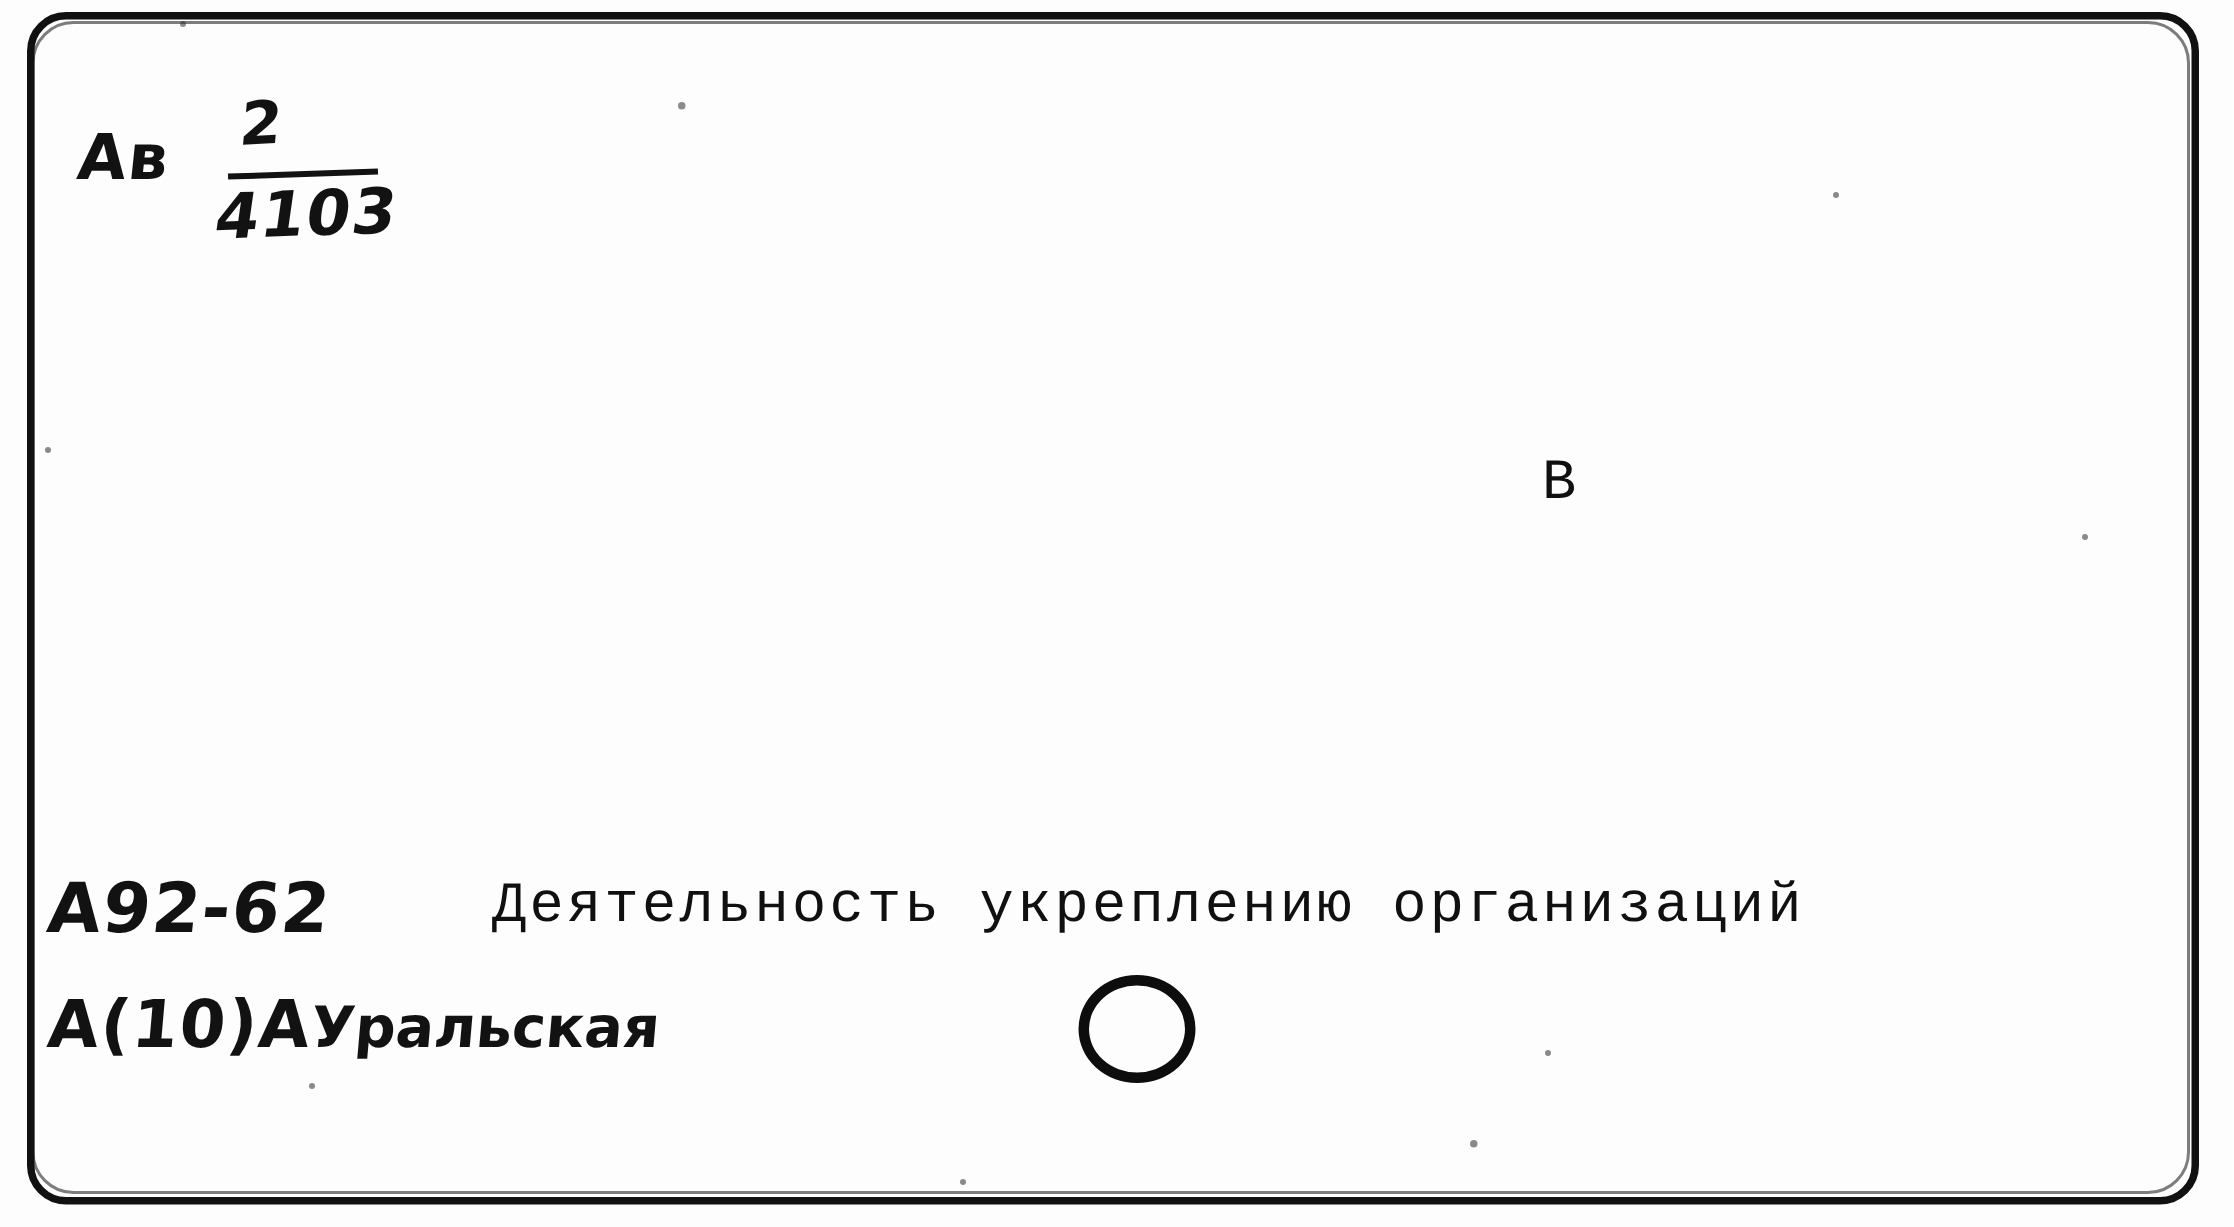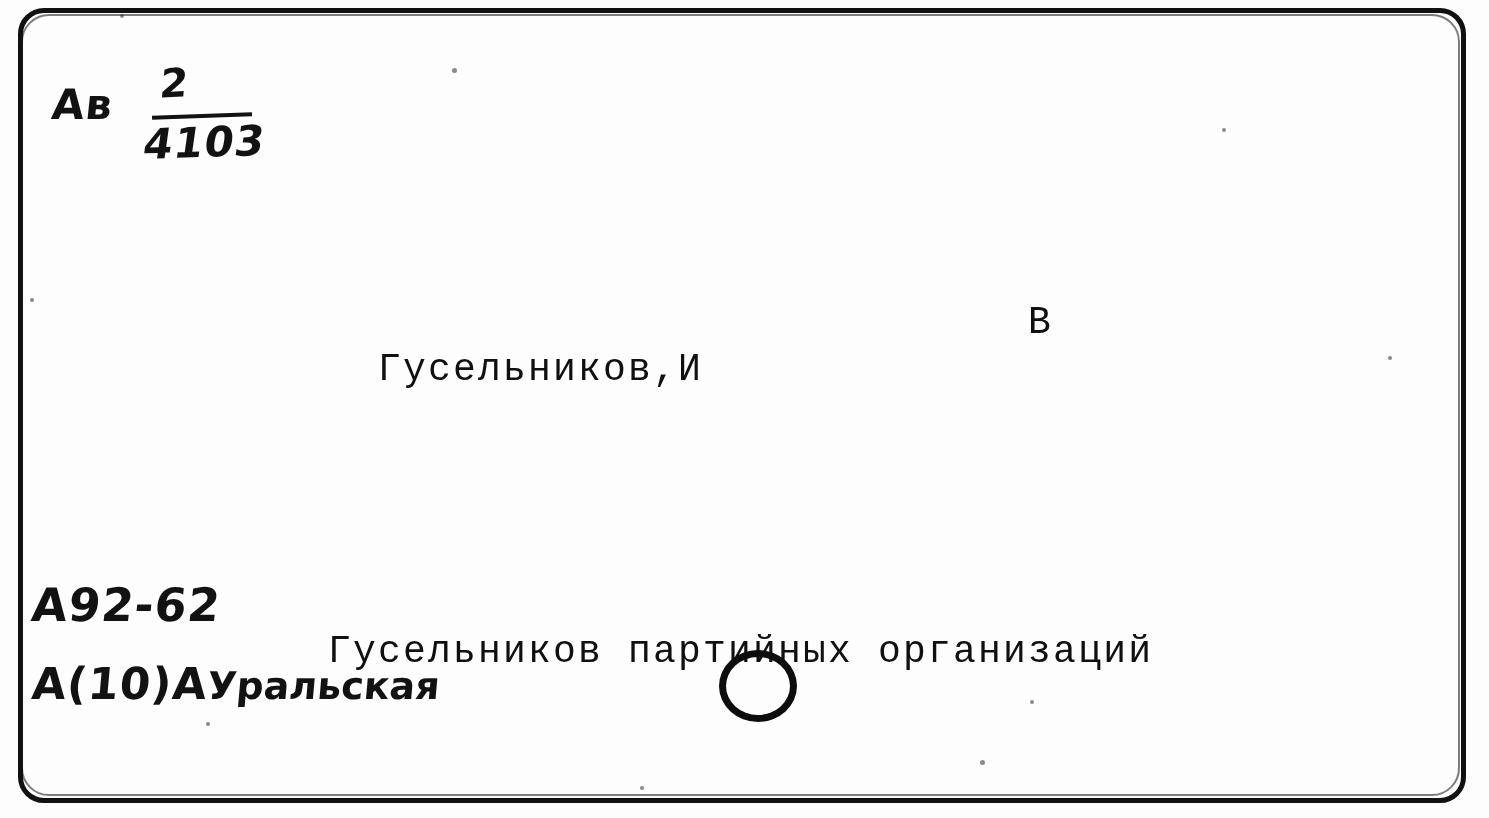--- a/index.html
+++ b/index.html
@@ -165,25 +165,24 @@
   <div id="shelfmark-top" class="hand">
     <span class="sm-prefix">Ав</span>
     <span class="sm-num">2</span>
     <span class="sm-rule"></span>
     <span class="sm-den">4103</span>
   </div>
 
   <div id="typed">
 
     <div id="author-line" class="tline">
-      <span>Гусельников,И</span>
       <span id="author-initial2">В</span>
     </div>
 
-    <div class="tline">    Гусельников партийных организаций</div>
+    <div class="tline">    Деятельность укреплению организаций</div>
     
     
     
 
     
 
     
     
     
     

